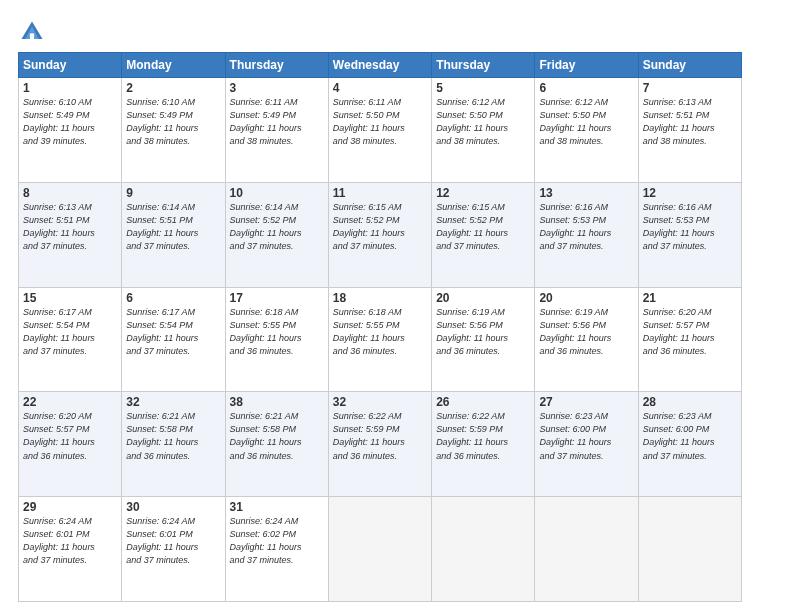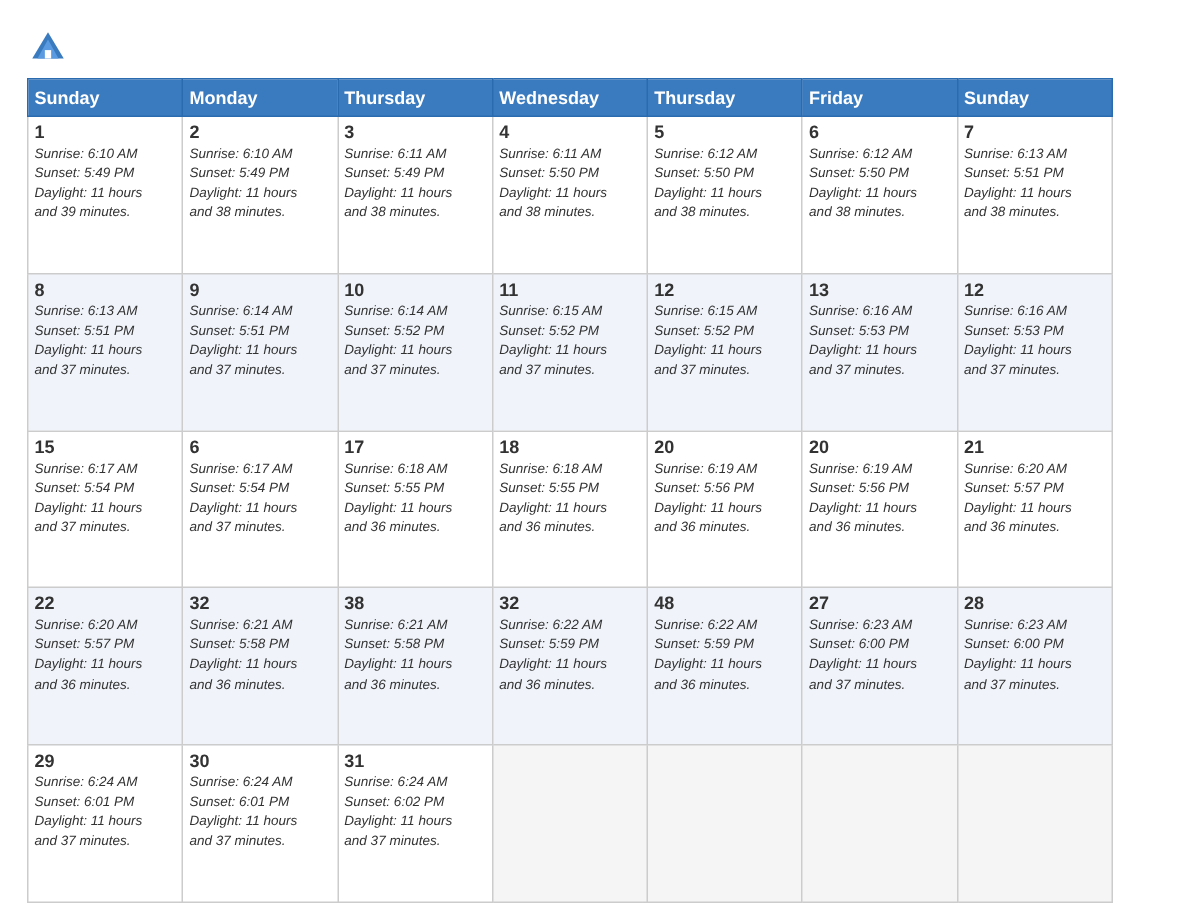--- a/index.html
+++ b/index.html
@@ -242,21 +242,21 @@
           </td>
           <td>
             <span class="day-num">38</span>
             <div class="day-info">Sunrise: 6:21 AM<br>Sunset: 5:58 PM<br>Daylight: 11 hours<br>and 36 minutes.</div>
           </td>
           <td>
             <span class="day-num">32</span>
             <div class="day-info">Sunrise: 6:22 AM<br>Sunset: 5:59 PM<br>Daylight: 11 hours<br>and 36 minutes.</div>
           </td>
           <td>
-            <span class="day-num">48</span>
+            <span class="day-num">26</span>
             <div class="day-info">Sunrise: 6:22 AM<br>Sunset: 5:59 PM<br>Daylight: 11 hours<br>and 36 minutes.</div>
           </td>
           <td>
             <span class="day-num">27</span>
             <div class="day-info">Sunrise: 6:23 AM<br>Sunset: 6:00 PM<br>Daylight: 11 hours<br>and 37 minutes.</div>
           </td>
           <td>
             <span class="day-num">28</span>
             <div class="day-info">Sunrise: 6:23 AM<br>Sunset: 6:00 PM<br>Daylight: 11 hours<br>and 37 minutes.</div>
           </td>

